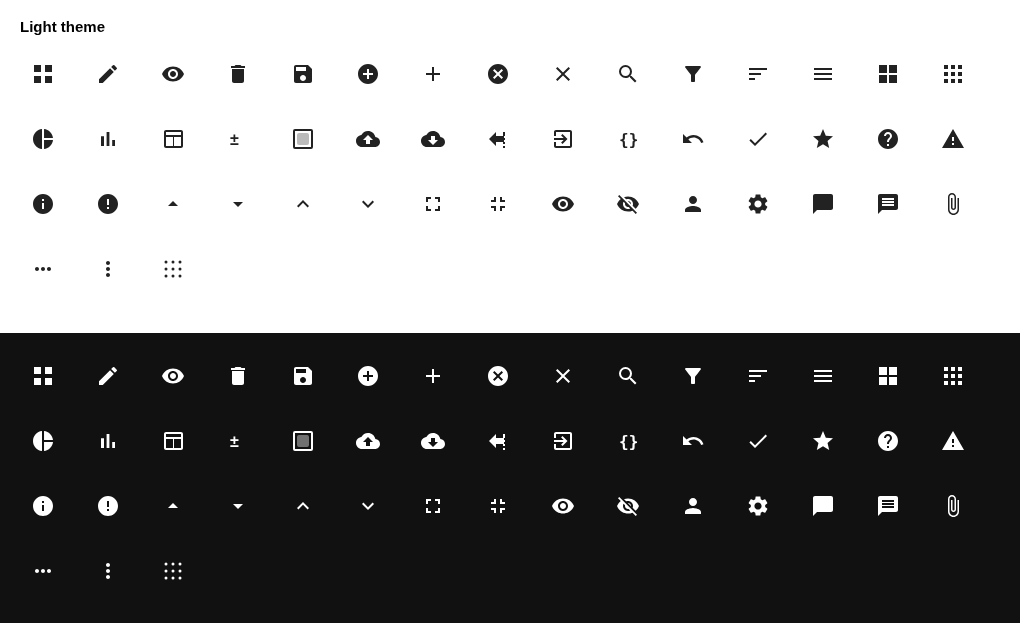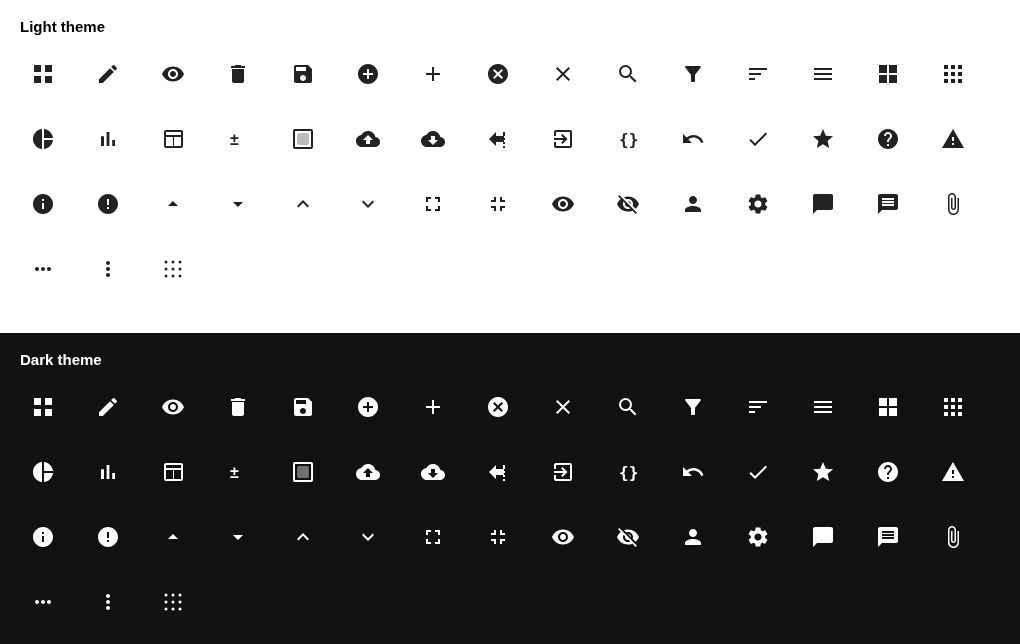--- a/index.html
+++ b/index.html
@@ -321,21 +321,20 @@
           <circle cx="12" cy="19" r="1.5"></circle>
           <circle cx="19" cy="19" r="1.5"></circle>
         </svg>
     </div>
   </div>
 </div>
 
 <div class="spacer"></div>
 
 <div class="theme-block dark">
-  <div class="section-title">Dark theme</div>
   <div class="icon-grid">
 
     <div class="icon-cell">
       <svg viewBox="0 0 24 24" fill="currentColor">
           <rect x="3" y="3" width="7" height="7"></rect>
           <rect x="14" y="3" width="7" height="7"></rect>
           <rect x="3" y="14" width="7" height="7"></rect>
           <rect x="14" y="14" width="7" height="7"></rect>
         </svg>
     </div>

